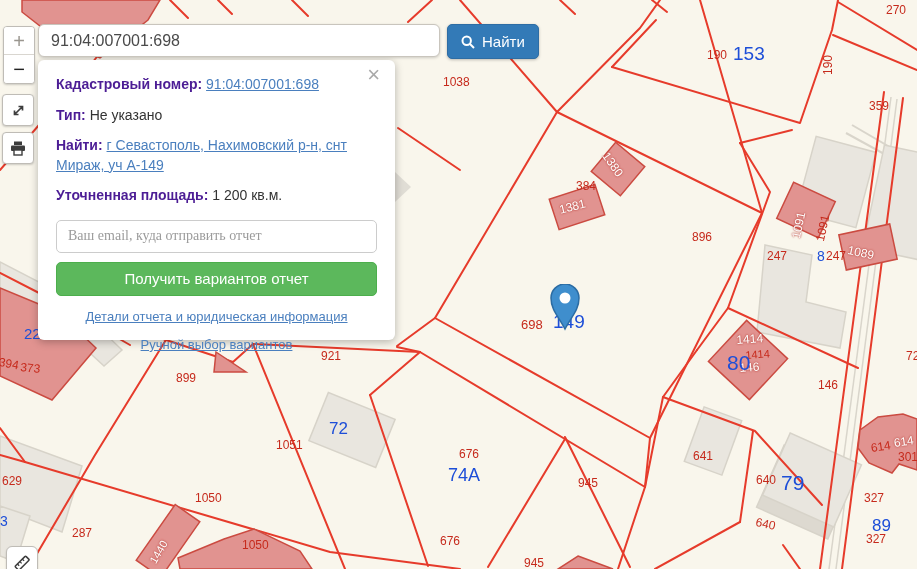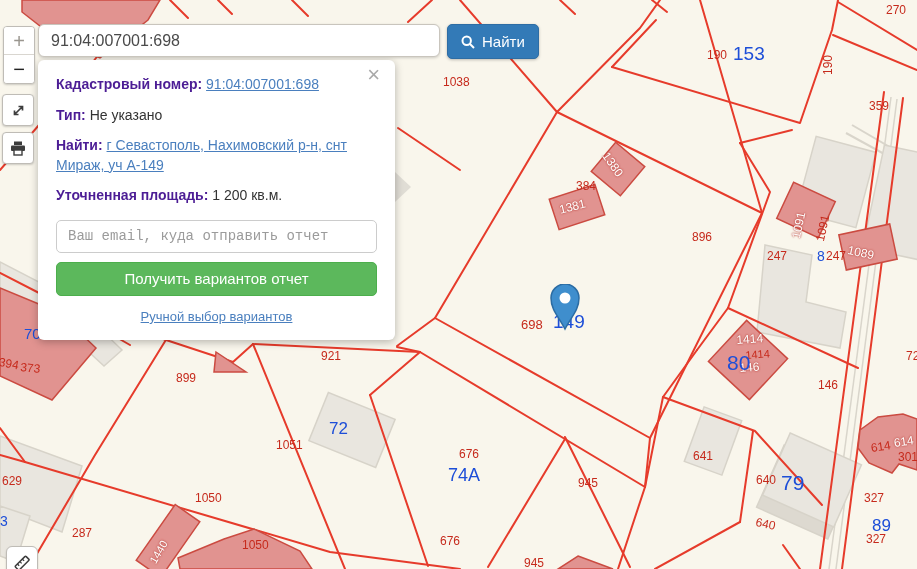--- a/index.html
+++ b/index.html
@@ -40,21 +40,21 @@
     box-shadow:0 1px 3px rgba(0,0,0,.25);font-family:"Liberation Sans",sans-serif;}
 
   
   .popup{position:absolute;left:38px;top:60px;width:357px;height:280px;z-index:6;box-sizing:border-box;background:#fff;
     border-radius:6px;box-shadow:0 2px 8px rgba(0,0,0,.28);padding:15px 18px 10px 18px;font-size:14px;color:#333;}
   .popup p{margin:0 0 11px 0;line-height:1.4;}
   .popup b{color:#4c1d95;}
   .popup a{color:#4a7fbe;text-decoration:underline;cursor:pointer;}
   .close-x{position:absolute;right:9px;top:3px;border:none;background:none;font-size:22px;color:#a9a9a9;cursor:pointer;line-height:1;}
   .email{width:100%;height:33px;box-sizing:border-box;border:1px solid #ccc;border-radius:5px;padding:0 11px;font-size:14px;
-    color:#555;margin:3px 0 9px 0;font-family:Liberation Mono, monospace;}
+    color:#555;margin:3px 0 9px 0;font-family:Liberation Serif, serif;}
   .email::placeholder{color:#9b9b9b;}
   .report{display:block;width:100%;height:34px;background:#5cb85c;border:1px solid #4cae4c;border-radius:5px;color:#fff;
     font-size:15px;cursor:pointer;margin:0 0 13px 0;font-family:"Liberation Sans",sans-serif;}
   .plink{display:block;text-align:center;font-size:13px;color:#4a7fbe;margin:0 0 13px 0;cursor:pointer;
     text-decoration:underline;text-decoration-style:dotted;}
 </style>
 </head>
 <body>
 
 <div id="stage">
@@ -213,21 +213,21 @@
       <div class="map-label" style="left: 176px; top: 372px;">899</div>
       <div class="map-label gray" style="left: 329px; top: 420px; font-size: 17px;">72</div>
       <div class="map-label" style="left: 276px; top: 439px;">1051</div>
       <div class="map-label" style="left: 195px; top: 492px;">1050</div>
       <div class="map-label" style="left: 242px; top: 539px;">1050</div>
       <div class="map-label" style="left: 72px; top: 494px; margin-top: 33px;">287</div>
       <div class="map-label" style="left: 2px; top: 475px;">629</div>
       <div class="map-label white" style="left: 148px; top: 560px; font-size: 11px; transform: rotate(-60deg);">1440</div>
       <div class="map-label" style="left: 0px; top: 356px; transform: rotate(10deg);">394</div>
       <div class="map-label" style="left: 21px; top: 361px; transform: rotate(6deg);">373</div>
-      <div class="map-label gray" style="left: 24px; top: 326px; font-size: 15px;">70</div>
+      <div class="map-label gray" style="left: 24px; top: 326px; font-size: 15px;">22</div>
       <div class="map-label gray" style="left: 0px; top: 514px; font-size: 14px;">3</div>
     </div>
 
 
   <div class="tail"></div>
 
   <div class="pin">
     <svg width="30" height="47" viewBox="0 0 30 47">
       <path d="M15,45 C9,33 1,26 1,14 A14,14 0 0 1 29,14 C29,26 21,33 15,45 Z" fill="#3f8ecd" stroke="#2b6ca3" stroke-width="1.5"></path>
       <circle cx="15" cy="14" r="5.5" fill="#ffffff"></circle>
@@ -281,16 +281,17 @@
     <p>
       <b>Найти:</b>
       <a>г Севастополь, Нахимовский р-н, снт Мираж, уч А-149</a>
     </p>
     <p>
       <b>Уточненная площадь:</b>
       <span>1 200 кв.м.</span>
     </p>
     <input class="email" type="text" placeholder="Ваш email, куда отправить отчет" style="">
     <button class="report">Получить вариантов отчет</button>
+    <a class="plink">Детали отчета и юридическая информация</a>
     <a class="plink">Ручной выбор вариантов</a>
   </div>
 
 </div>
 
 </body></html>

